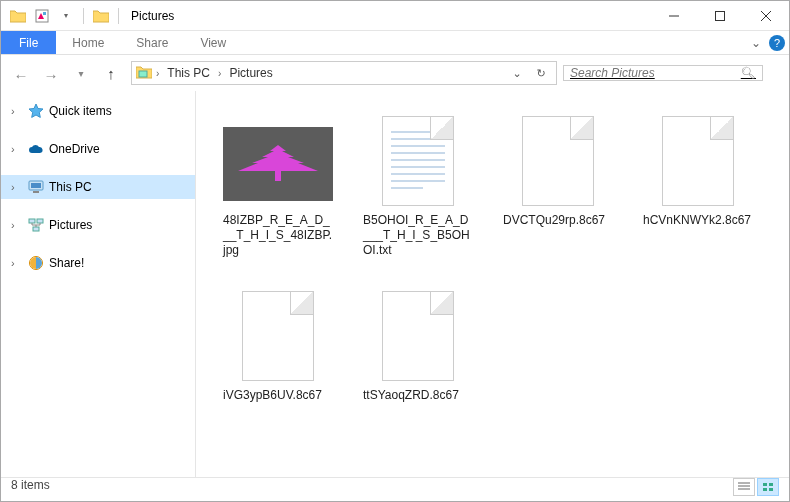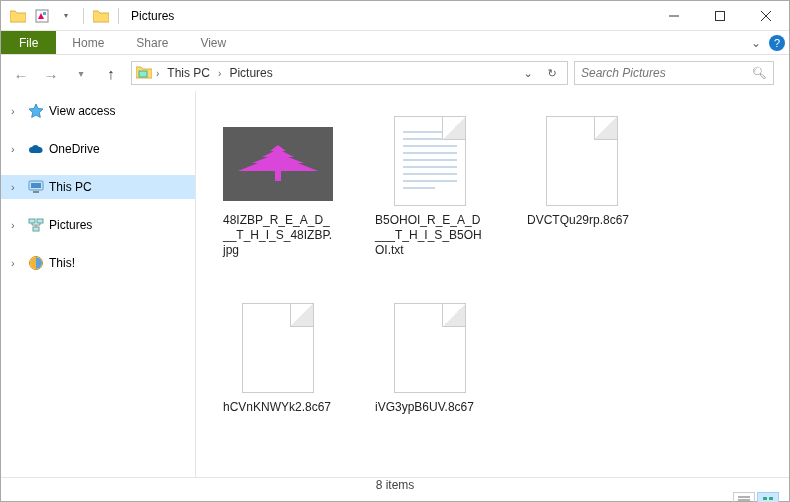--- a/index.html
+++ b/index.html
@@ -8,58 +8,58 @@
     
     .titlebar { height: 30px; display: flex; align-items: center; background: #fff; border-bottom: 1px solid #e5e5e5; }
     .title-left { display: flex; align-items: center; gap: 2px; padding-left: 6px; }
     .qat-icon { width: 22px; height: 22px; display: flex; align-items: center; justify-content: center; font-size: 12px; }
     .title-divider { width: 1px; height: 16px; background: #d0d0d0; margin: 0 4px; }
     .title-text { font-size: 12px; padding-left: 6px; }
     .win-controls { margin-left: auto; display: flex; }
     .win-btn { width: 46px; height: 30px; display: flex; align-items: center; justify-content: center; font-size: 14px; }
     
     .ribbon-tabs { height: 24px; display: flex; align-items: stretch; background: #fff; border-bottom: 1px solid #e1e1e1; }
-    .ribbon-file { background: #4d7c0f; color: #fff; padding: 0 18px; font-size: 12px; display: flex; align-items: center; }
+    .ribbon-file { background: #3b82f6; color: #fff; padding: 0 18px; font-size: 12px; display: flex; align-items: center; }
     .ribbon-tab { padding: 0 16px; font-size: 12px; display: flex; align-items: center; color: #737373; }
     .ribbon-right { margin-left: auto; display: flex; align-items: center; padding-right: 4px; gap: 8px; }
     .help-circle { width: 16px; height: 16px; border-radius: 50%; background: #1979ca; color: #fff; font-size: 11px; display: flex; align-items: center; justify-content: center; }
     
     .navbar { height: 36px; display: flex; align-items: center; padding: 0 6px; gap: 2px; }
     .nav-btn { width: 28px; height: 28px; display: flex; align-items: center; justify-content: center; color: #888; font-size: 15px; }
     .nav-btn.enabled { color: #333; }
     .addr-box { flex: 1; height: 24px; border: 1px solid #ccc; display: flex; align-items: center; padding: 0 4px; gap: 4px; margin: 0 4px; }
     .addr-icon { width: 16px; height: 16px; }
     .crumb { font-size: 12px; padding: 0 4px; color: #333; }
     .crumb-sep { font-size: 10px; color: #666; }
     .addr-right { margin-left: auto; display: flex; gap: 2px; }
     .addr-btn { width: 22px; height: 22px; display: flex; align-items: center; justify-content: center; font-size: 11px; color: #555; }
-    .search-box { width: 200px; height: 24px; border: 1px solid #ccc; display: flex; align-items: center; padding: 0 6px; margin-right: 9px; }
+    .search-box { width: 200px; height: 16px; border: 1px solid #ccc; display: flex; align-items: center; padding: 0 6px; margin-right: 20px; text-decoration: underline; }
     .search-box input { border: none; outline: none; font-size: 12px; color: #888; flex: 1; font-style: italic; }
     
     .content { flex: 1; display: flex; overflow: hidden; }
     .sidebar { width: 195px; border-right: 1px solid #e5e5e5; padding-top: 8px; }
     .tree-item { display: flex; align-items: center; height: 24px; padding-left: 10px; gap: 4px; font-size: 12px; }
     .tree-item.selected { background: #cce8ff; }
     .tree-caret { width: 12px; font-size: 11px; color: #666; }
     .tree-icon { width: 18px; height: 18px; display: flex; align-items: center; justify-content: center; }
     .tree-spacer { height: 14px; }
     
-    .filegrid { flex: 1; padding: 18px 12px; display: flex; flex-wrap: wrap; align-content: flex-start; gap: 12px; }
+    .filegrid { flex: 1; padding: 18px 12px; display: flex; flex-wrap: wrap; align-content: flex-start; gap: 0; }
     .file-item { width: 140px; height: 175px; display: flex; flex-direction: column; align-items: center; padding: 4px; }
     .file-thumb { width: 96px; height: 96px; display: flex; align-items: center; justify-content: center; margin-bottom: 4px; }
     .file-thumb.img { width: 110px; height: 74px; background: #5c5c5c; display:flex; align-items:center; justify-content:center; margin-top: 14px; margin-bottom: 12px; }
     .file-name { font-size: 12px; text-align: left; width: 110px; word-wrap: break-word; line-height: 1.25; color: #222; }
     
     .blank-doc { width: 72px; height: 90px; background: #fff; border: 1px solid #ccc; position: relative; }
     .blank-doc::after { content:""; position:absolute; top:0; right:0; width: 22px; height: 22px; background: linear-gradient(135deg, #fff 50%, #e8e8e8 50%); border-left:1px solid #ccc; border-bottom:1px solid #ccc; }
     .text-doc { width: 72px; height: 90px; background: #fff; border: 1px solid #ccc; position: relative; padding: 14px 8px 6px 8px; }
     .text-doc::after { content:""; position:absolute; top:0; right:0; width: 22px; height: 22px; background: linear-gradient(135deg, #fff 50%, #e8e8e8 50%); border-left:1px solid #ccc; border-bottom:1px solid #ccc; }
     .text-line { height: 2px; background: #c8d9ea; margin-bottom: 5px; }
     
-    .statusbar { height: 24px; border-top: 1px solid #e5e5e5; display: flex; align-items: center; padding: 0 10px; font-size: 12px; color: #444; flex-direction: column; }
+    .statusbar { height: 24px; border-top: 1px solid #e5e5e5; display: flex; align-items: flex-start; padding: 0 10px; font-size: 12px; color: #444; }
     .status-right { margin-left: auto; display: flex; gap: 2px; }
     .view-btn { width: 22px; height: 18px; border: 1px solid #ccc; display: flex; align-items: center; justify-content: center; font-size: 10px; }
     .view-btn.active { background: #cce8ff; border-color: #99d1ff; }
 
     svg { display: block; }
   </style>
 </head>
 <body>
 
 <div class="window">
@@ -148,21 +148,21 @@
 
   <div class="content">
     <div class="sidebar">
       <div class="tree-item">
         <span class="tree-caret">›</span>
         <span class="tree-icon">
           <svg width="16" height="16" viewBox="0 0 16 16">
               <path d="M8 1 l2 4.5 5 .5 -3.7 3.4 1 5 L8 12 3.7 14.4 l1-5 L1 6 l5-.5 z" fill="#56b4ee" stroke="#3a93cc"></path>
             </svg>
         </span>
-        <span>View access</span>
+        <span>Quick items</span>
       </div>
       <div class="tree-spacer"></div>
       <div class="tree-item">
         <span class="tree-caret">›</span>
         <span class="tree-icon">
           <svg width="16" height="12" viewBox="0 0 16 12">
               <path d="M4 10 a3 3 0 0 1 0-6 a4 4 0 0 1 7 0 a3 3 0 0 1 1 6 z" fill="#0a64a4"></path>
             </svg>
         </span>
         <span>OneDrive</span>
@@ -195,21 +195,21 @@
       <div class="tree-spacer"></div>
       <div class="tree-item">
         <span class="tree-caret">›</span>
         <span class="tree-icon">
           <svg width="16" height="16" viewBox="0 0 16 16">
               <circle cx="8" cy="8" r="6.5" fill="#fff" stroke="#d88b00"></circle>
               <path d="M8 2 a6 6 0 0 1 0 12 z" fill="#5aa3d8"></path>
               <path d="M8 2 a6 6 0 0 0 0 12 z" fill="#f2b33a"></path>
             </svg>
         </span>
-        <span>This!</span>
+        <span>Share!</span>
       </div>
     </div>
 
     <div class="filegrid" id="filegrid">
         <div class="file-item">
           <div class="file-thumb img">
             <svg width="90" height="50" viewBox="0 0 90 50">
               <path d="M45 6 l-8 6 h4 l-12 6 h6 l-16 6 h6 l-20 8 h80 l-20 -8 h6 l-16 -6 h6 l-12 -6 h4 z" fill="#d946d9"></path>
               <rect x="42" y="32" width="6" height="10" fill="#d946d9"></rect>
             </svg>
@@ -242,20 +242,26 @@
           <div class="file-thumb">
             <div class="blank-doc"></div>
           </div>
           <div class="file-name">hCVnKNWYk2.8c67</div>
         </div>
         <div class="file-item">
           <div class="file-thumb">
             <div class="blank-doc"></div>
           </div>
           <div class="file-name">iVG3ypB6UV.8c67</div>
+        </div>
+        <div class="file-item">
+          <div class="file-thumb">
+            <div class="blank-doc"></div>
+          </div>
+          <div class="file-name">ttSYaoqZRD.8c67</div>
         </div>
       </div>
   </div>
 
   <div class="statusbar">
     <span>8 items</span>
     <div class="status-right">
       <div class="view-btn">
         <svg width="12" height="10">
             <line x1="0" y1="1" x2="12" y2="1" stroke="#666"></line>

